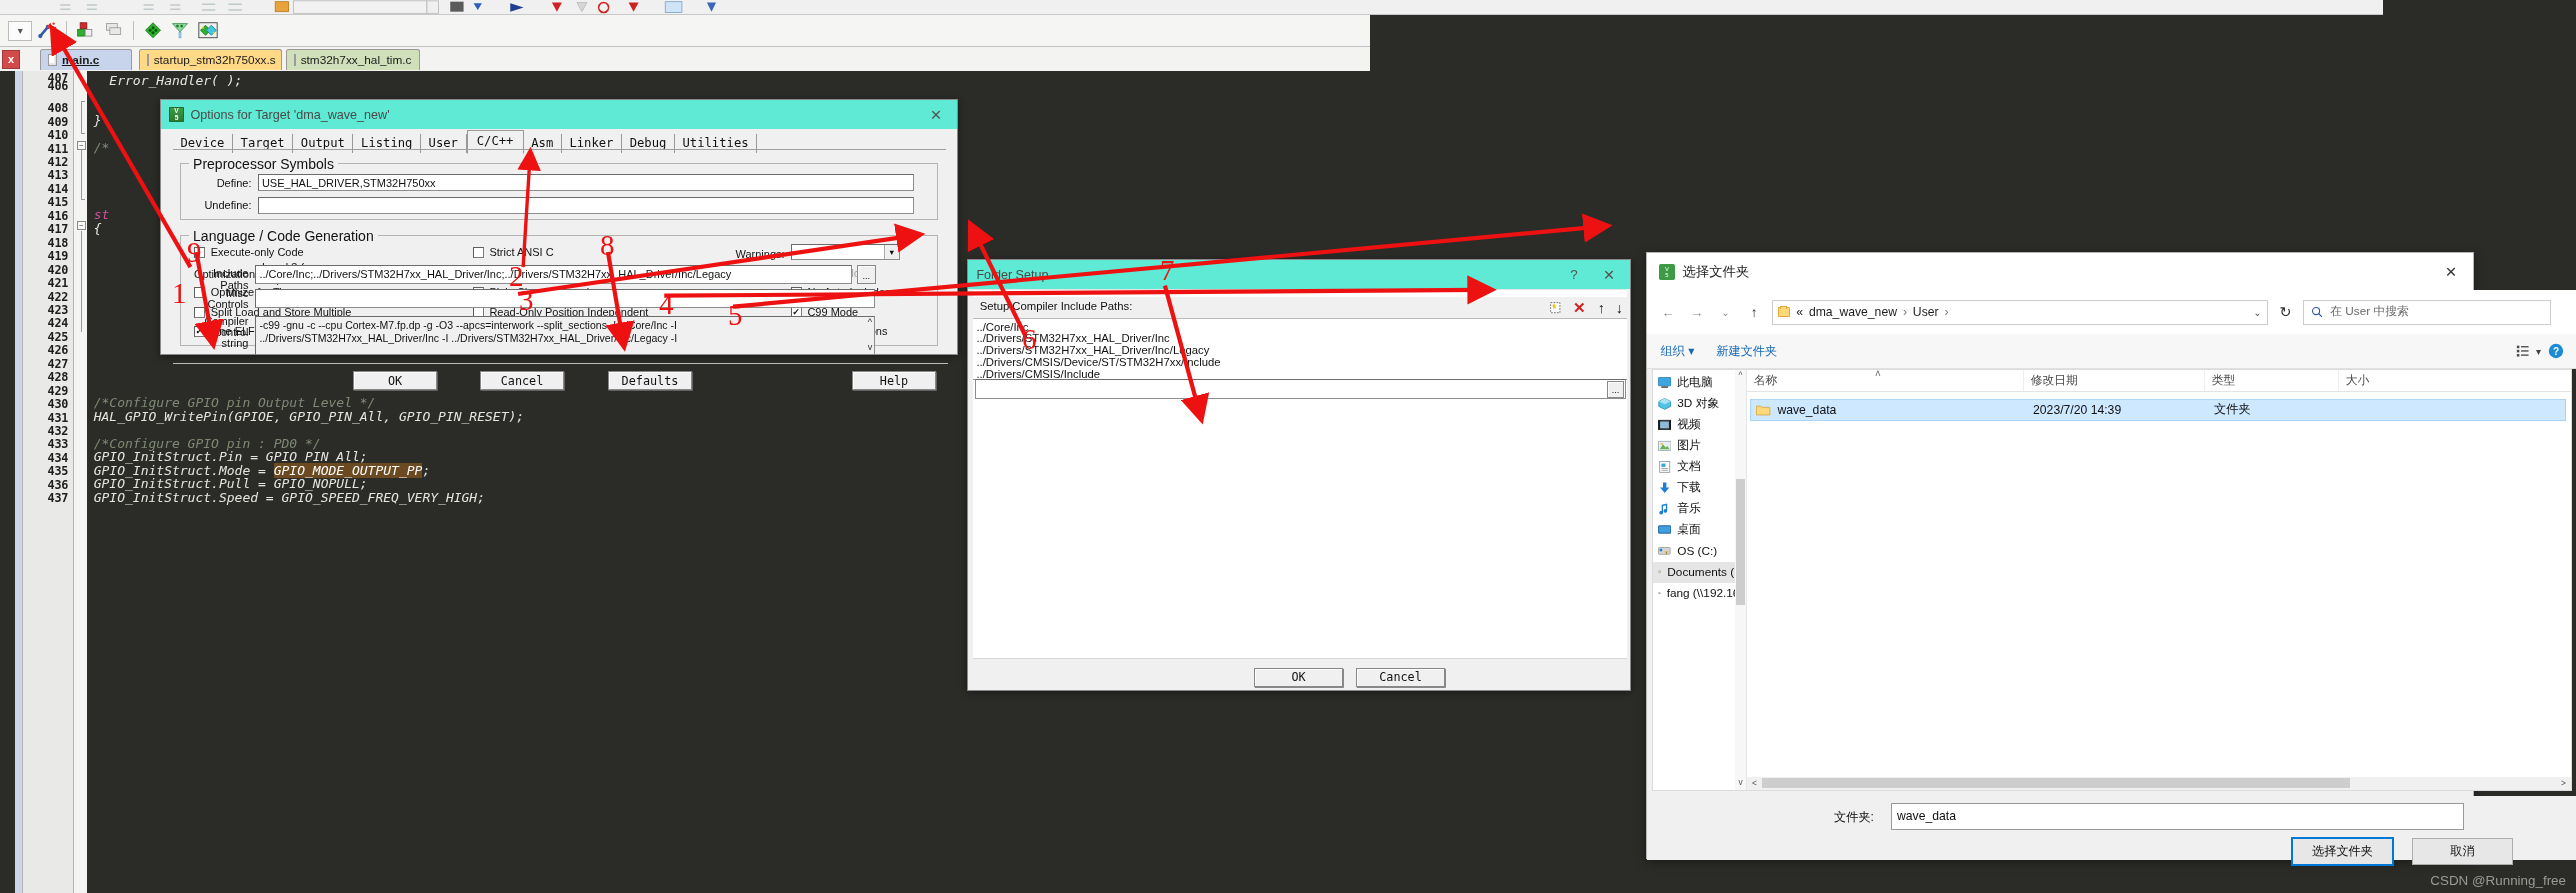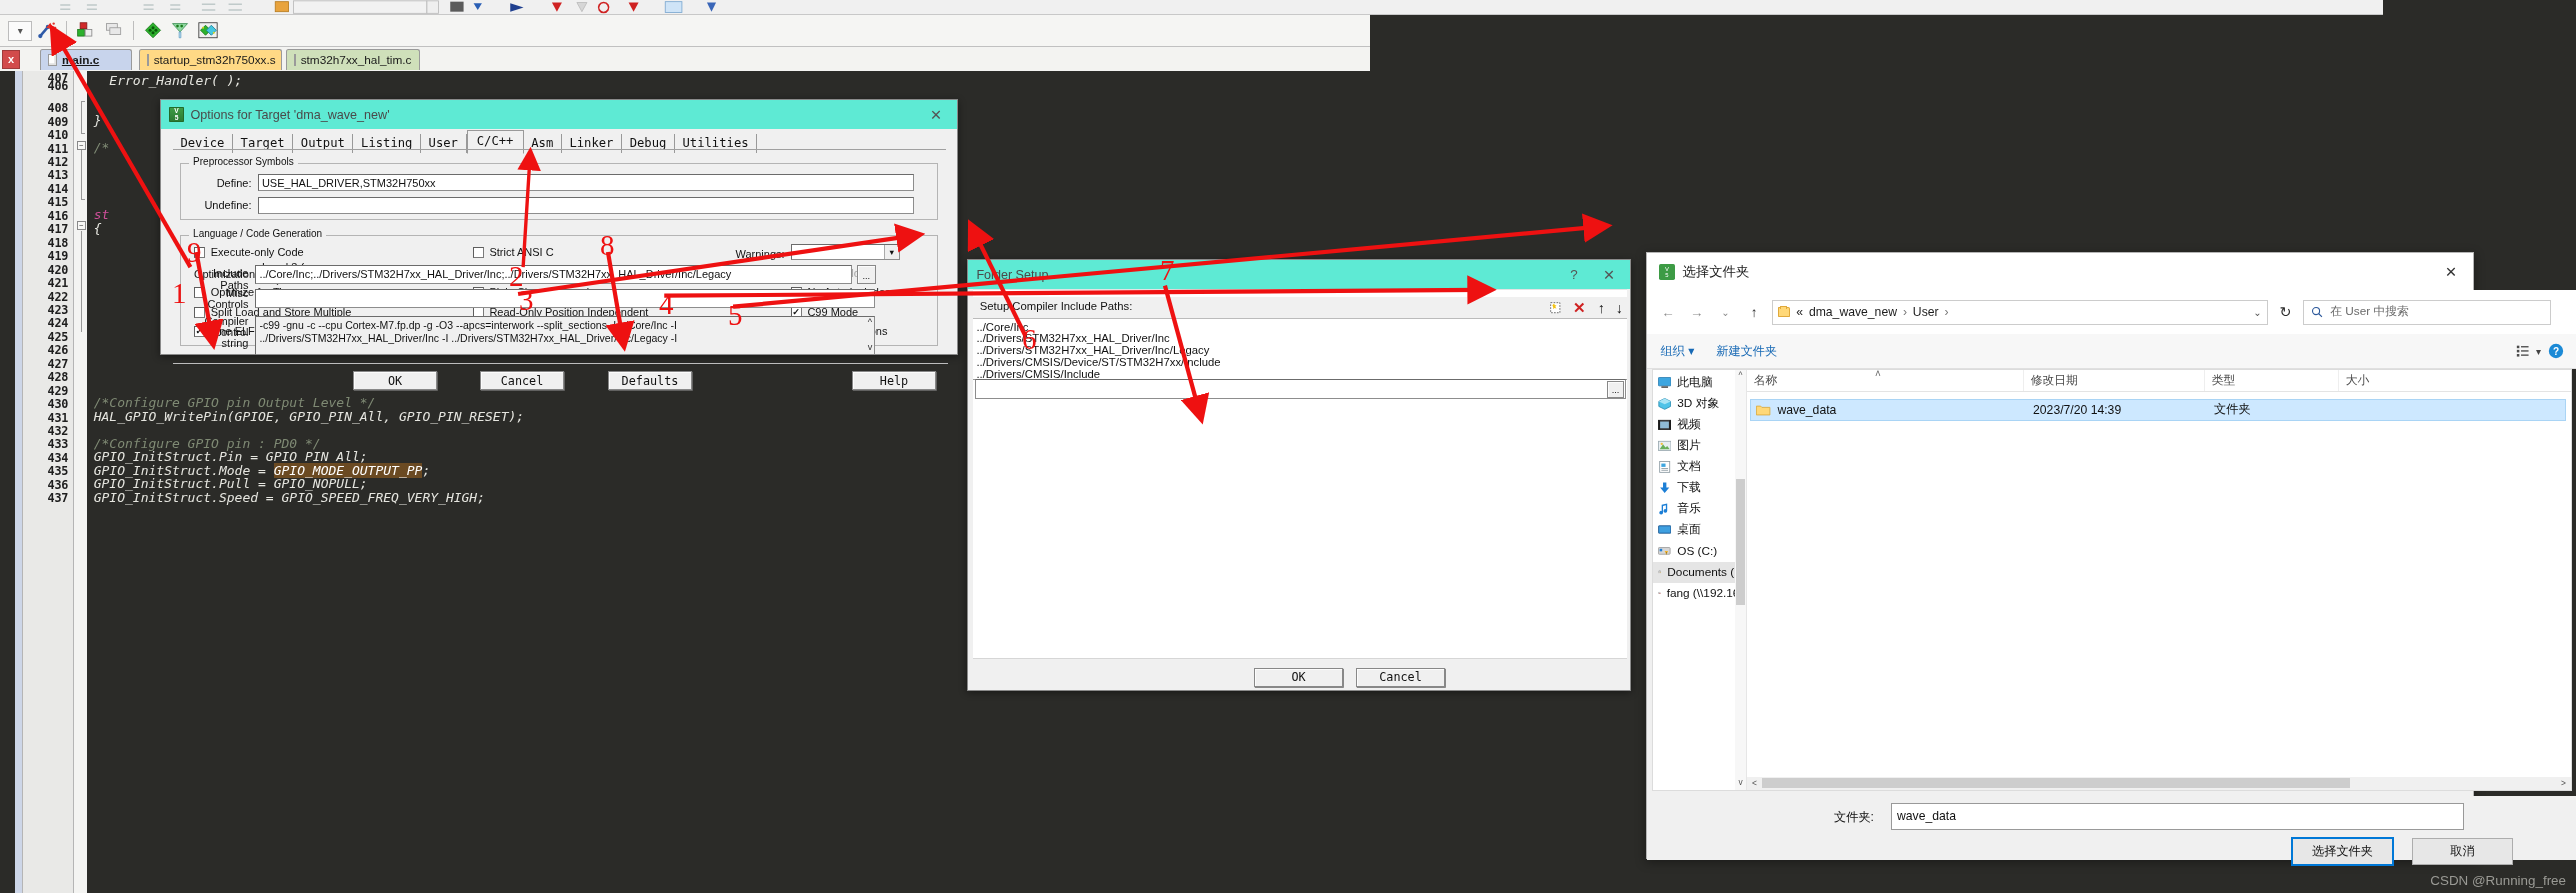--- a/index.html
+++ b/index.html
@@ -131,21 +131,21 @@
     white-space:nowrap;
   }
   .o-tab.sel{
     background:#f0f0f0; border:0.8px solid #999; border-bottom:0.8px solid #f0f0f0;
     border-right:0.8px solid #999; position:relative; top:0.8px; padding:3.4px 9.2px 5px 9.2px;
   }
   .tabs-underline{ position:absolute; left:11.8px; top:20px; width:773px; height:0.8px; background:#a0a0a0; }
   .group{ position:absolute; border:0.8px solid #b4b4b4; }
   .group > .glabel{
     position:absolute; top:-7.6px; left:8.4px; background:#f0f0f0; padding:0 4.2px;
-    font-size:10px; color:#111;
+    font-size:14px; color:#111;
   }
   .fld-label{ position:absolute; font-size:11px; color:#111; text-align:right; }
   .sunken{
     position:absolute; background:#fff; border:0.8px solid #8d8d8d;
     border-top-color:#6b6b6b; border-left-color:#6b6b6b;
     font-size:11px; color:#111; padding:1.7px 3.4px; overflow:hidden; white-space:nowrap;
   }
   .sunken.gray{ background:#f0f0f0; }
   .cb{ position:absolute; display:flex; align-items:center; gap:5.9px; font-size:11px; color:#111; }
   .cbx{

